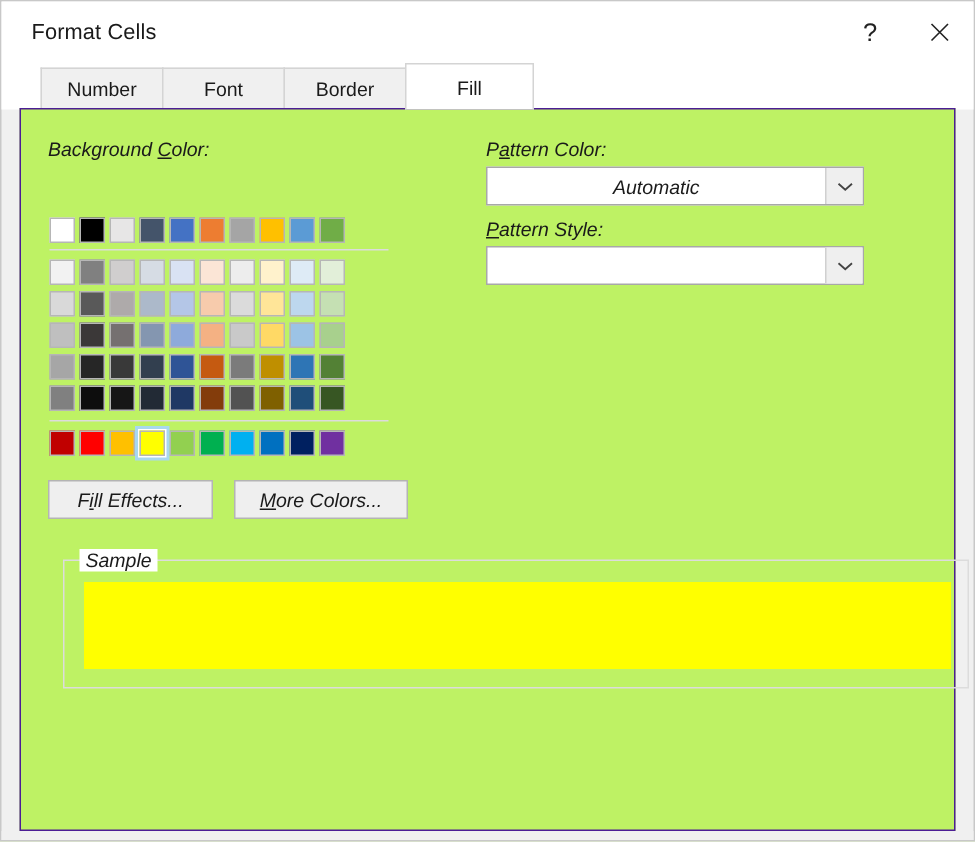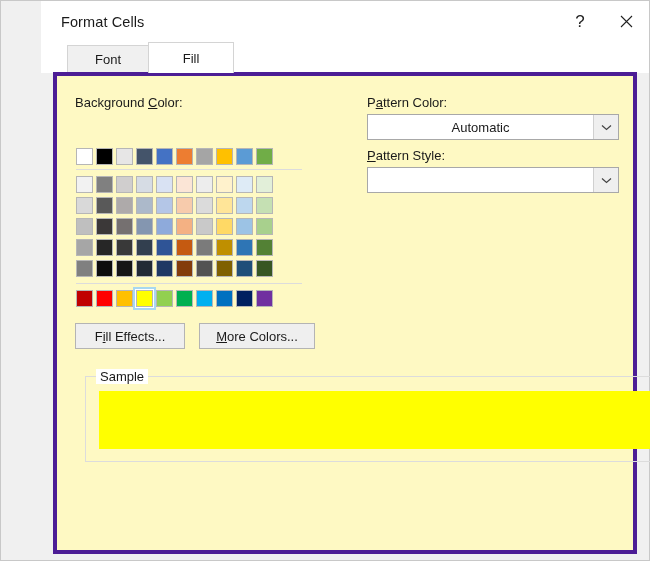--- a/index.html
+++ b/index.html
@@ -9,21 +9,21 @@
     font-family:"Liberation Sans", sans-serif;
     -webkit-font-smoothing:antialiased;
     overflow:hidden;
   }
   .dialog{
     position:relative;
     width:650px;height:561px;
     box-sizing:border-box;
     border:1px solid #c8c8c8;
     background:#f0f0f0;
-    display:flex;flex-direction:column;padding-left:40px;
+    display:flex;flex-direction:column;
   }
   
   .titlebar{
     height:41px;
     background:#ffffff;
     display:flex;align-items:center;
     flex:0 0 auto;
     position:relative;
   }
   .title-text{
@@ -68,26 +68,27 @@
     background:#ffffff;
     height:31px;
     z-index:3;
     border-color:#d4d4d4;
     min-width:86px;
   }
   
   .tabpage{
     position:relative;
     margin:0 12px 0 12px;
-    background:#fef9c3;
-    border:4px solid #4c1d95;
+    background:#bef264;
+    border:1px solid #4c1d95;
     box-sizing:border-box;
     flex:0 0 auto;
     height:482px;
     margin-top:-1px;
+    font-style:italic;
   }
   .page-inner{position:relative;width:100%;height:100%;}
   
   .lbl{
     position:absolute;
     font-size:13px;color:#1a1a1a;
     white-space:nowrap;
   }
   u{text-decoration:underline;}
   
@@ -192,21 +193,23 @@
       <div class="tb-btn help">?</div>
       <div class="tb-btn close">
         <svg width="13" height="13" viewBox="0 0 13 13">
             <path d="M1 1 L12 12 M12 1 L1 12" stroke="#222" stroke-width="1.1" fill="none"></path>
           </svg>
       </div>
     </div>
   </div>
 
   <div class="tabstrip">
+    <div class="tab">Number</div>
     <div class="tab">Font</div>
+    <div class="tab">Border</div>
     <div class="tab active">Fill</div>
   </div>
 
   <div class="tabpage">
     <div class="page-inner">
 
       <div class="lbl" style="left:18px;top:19px;">
         <span>Background </span><u>C</u><span>olor:</span>
       </div>
 

